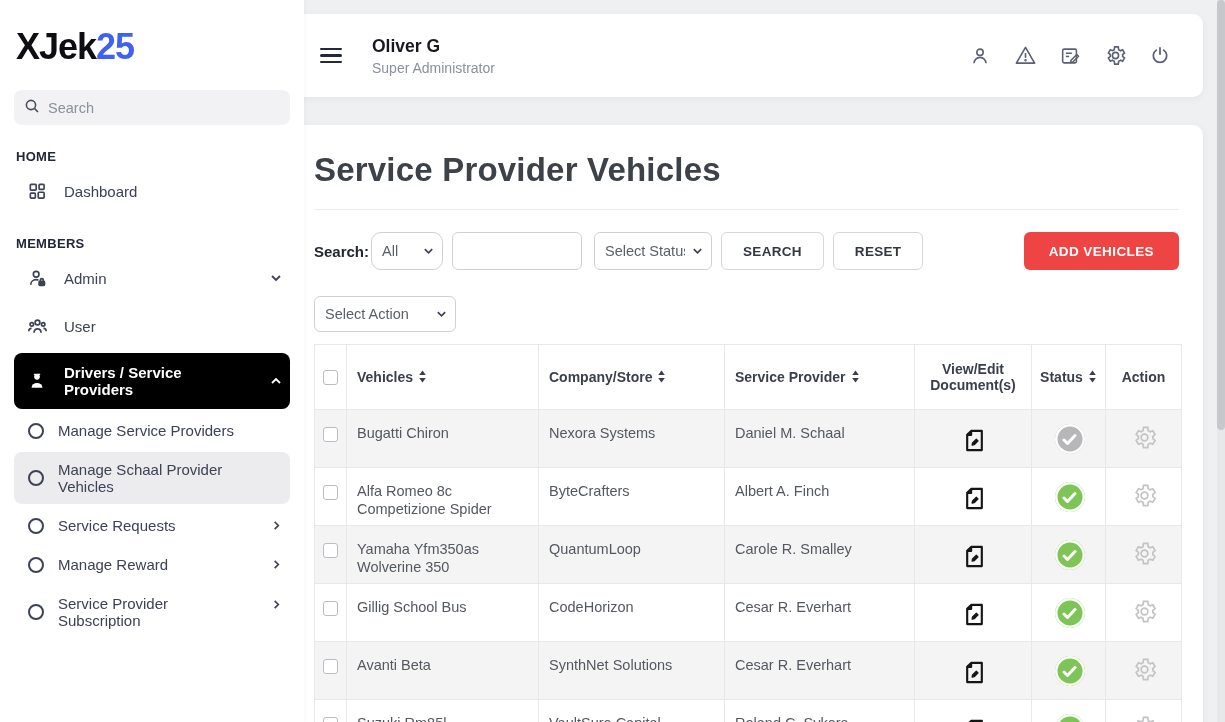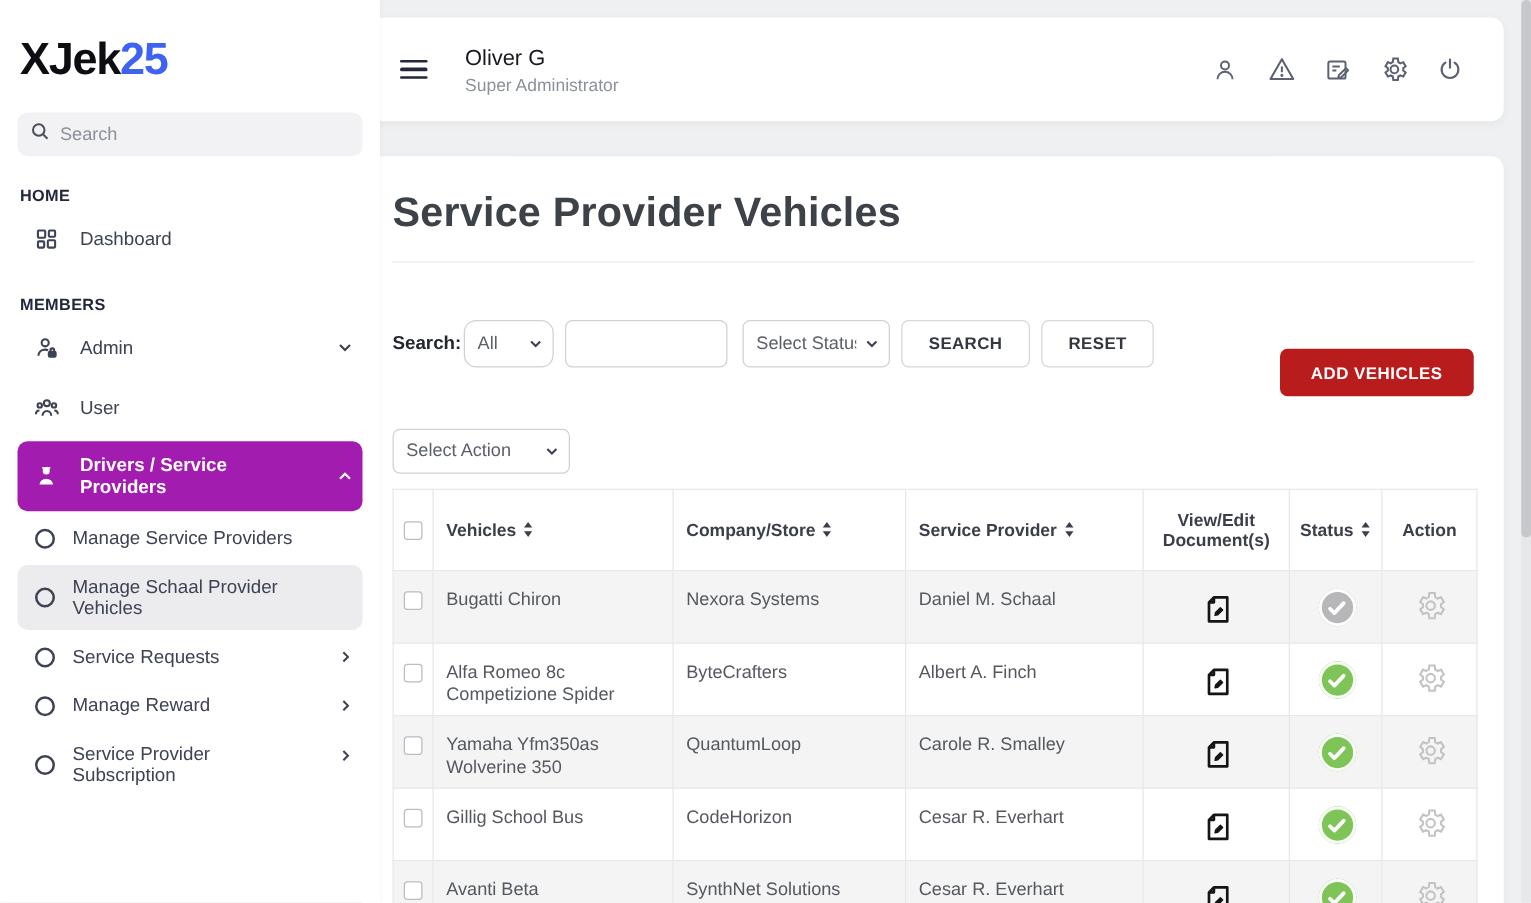--- a/index.html
+++ b/index.html
@@ -9,53 +9,53 @@
   .sidebar { position:absolute; left:0; top:0; width:304px; height:722px; background:#ffffff; box-shadow:1px 0 4px rgba(0,0,0,.04); padding:26px 14px 10px 14px; z-index:2; }
   .logo { font-size:36px; font-weight:800; letter-spacing:-1px; color:#0d0d12; padding-left:2px; }
   .logo .accent { color:#3e63f2; }
   .side-search { margin-top:22px; background:#f2f2f4; border-radius:8px; height:35px; display:flex; align-items:center; padding:0 10px; gap:8px; }
   .side-search input { border:none; outline:none; background:transparent; font-size:14.5px; color:#3c4254; width:100%; font-family:inherit; }
   .side-search input::placeholder { color:#8b909c; }
   .section-label { font-size:13px; font-weight:bold; color:#22273a; letter-spacing:.3px; margin:24px 0 4px 2px; }
   .nav-item { display:flex; align-items:center; gap:16px; padding:10px 8px 10px 12px; color:#3d4254; font-size:15px; cursor:pointer; border-radius:8px; margin-top:6px; }
   .nav-item .nv-ic { width:22px; height:22px; flex:0 0 22px; display:flex; align-items:center; justify-content:center; }
   .nav-item .chev { margin-left:auto; display:flex; }
-  .nav-item.active { background:#a21caf; color:#ffffff; font-weight:bold; padding-top:11px; padding-bottom:11px; }
+  .nav-item.active { background:#000000; color:#ffffff; font-weight:bold; padding-top:11px; padding-bottom:11px; }
   .sub-item { display:flex; align-items:center; gap:14px; padding:9px 8px 9px 14px; color:#3d4254; font-size:15px; border-radius:8px; margin-top:4px; cursor:pointer; }
   .sub-item.current { background:#ececee; }
   .sub-item .circ { width:16px; height:16px; border:2px solid #3d4254; border-radius:50%; flex:0 0 16px; }
   .sub-item .chev { margin-left:auto; display:flex; }
 
   
   .main { position:absolute; left:260px; top:0; width:965px; height:722px; }
   .topbar { margin:14px 22px 0 30px; height:83px; background:#fff; border-radius:10px; box-shadow:0 2px 8px rgba(0,0,0,.05); display:flex; align-items:center; padding:0 30px; }
   .hamburger { width:22px; cursor:pointer; display:flex; flex-direction:column; gap:4px; }
   .hamburger span { display:block; height:2.4px; background:#23283a; border-radius:2px; }
   .userblock { margin-left:30px; }
-  .user-name { font-size:17.5px; font-weight:normal; color:#17191f; }
+  .user-name { font-size:17.5px; font-weight:bold; color:#17191f; }
   .user-role { font-size:14px; color:#8b909c; margin-top:3px; }
   .top-icons { margin-left:auto; display:flex; align-items:center; gap:19px; }
   .top-icons .tic { width:26px; height:26px; display:flex; align-items:center; justify-content:center; cursor:pointer; }
 
   .content-card { margin:28px 22px 0 30px; background:#fff; border-radius:10px; box-shadow:0 2px 8px rgba(0,0,0,.05); padding:26px 24px 40px 24px; height:900px; }
   .page-title { font-size:33px; font-weight:600; color:#3d4148; letter-spacing:.2px; }
   .title-divider { border:none; border-top:1px solid #ececee; margin:20px 0 0 0; }
 
   .filter-row { margin-top:22px; display:flex; align-items:center; }
   .filter-label { font-size:15px; font-weight:bold; color:#24272e; margin-right:2px; }
   .sel-wrap { position:relative; display:inline-flex; }
   .sel-wrap svg { position:absolute; right:9px; top:50%; transform:translateY(-50%); pointer-events:none; }
   select { appearance:none; -webkit-appearance:none; font-family:inherit; font-size:14.5px; color:#5a5f68; background:#fff; border:1px solid #cfd1d7; border-radius:6px; height:38px; padding:0 26px 0 10px; outline:none; cursor:pointer; }
   .sel-field select { width:72px;border-radius:10px; }
   .sel-status select { width:118px; }
   .search-text { width:130px; height:38px; border:1px solid #cfd1d7; border-radius:6px; margin-left:9px; font-size:14.5px; padding:0 10px; outline:none; color:#3c4254; font-family:inherit; }
   .sel-status { margin-left:12px; }
   .btn { font-family:inherit; cursor:pointer; border-radius:6px; font-weight:bold; letter-spacing:.3px; }
   .btn-plain { margin-left:9px; height:38px; padding:0 21px; background:#fff; border:1px solid #d6d7db; font-size:13.5px; color:#33373f; }
-  .btn-add { margin-left:auto; height:38px; padding:0 25px; background:#b91c1c; border:none; color:#fff; font-size:13.5px; letter-spacing:.4px;margin-top:47px; }
+  .btn-add { margin-left:auto; height:38px; padding:0 25px; background:#ef4444; border:none; color:#fff; font-size:13.5px; letter-spacing:.4px; }
 
   .action-row { margin-top:26px; }
   .sel-action select { width:142px; height:36px; }
 
   table.grid { margin-top:12px; border-collapse:collapse; width:867px; table-layout:fixed; }
   .grid th, .grid td { border:1px solid #e7e8ea; }
   .grid th { font-size:14px; font-weight:bold; color:#3a3f4a; text-align:left; padding:16px 8px 16px 10px; background:#fff; vertical-align:middle; }
   .grid th.c, .grid td.c { text-align:center; padding-left:4px; padding-right:4px; }
   .grid td { font-size:14.5px; color:#54585f; padding:14px 8px 6px 10px; vertical-align:top; height:58px; line-height:1.25; }
   .grid tbody tr:nth-child(odd) td { background:#f4f4f5; }

